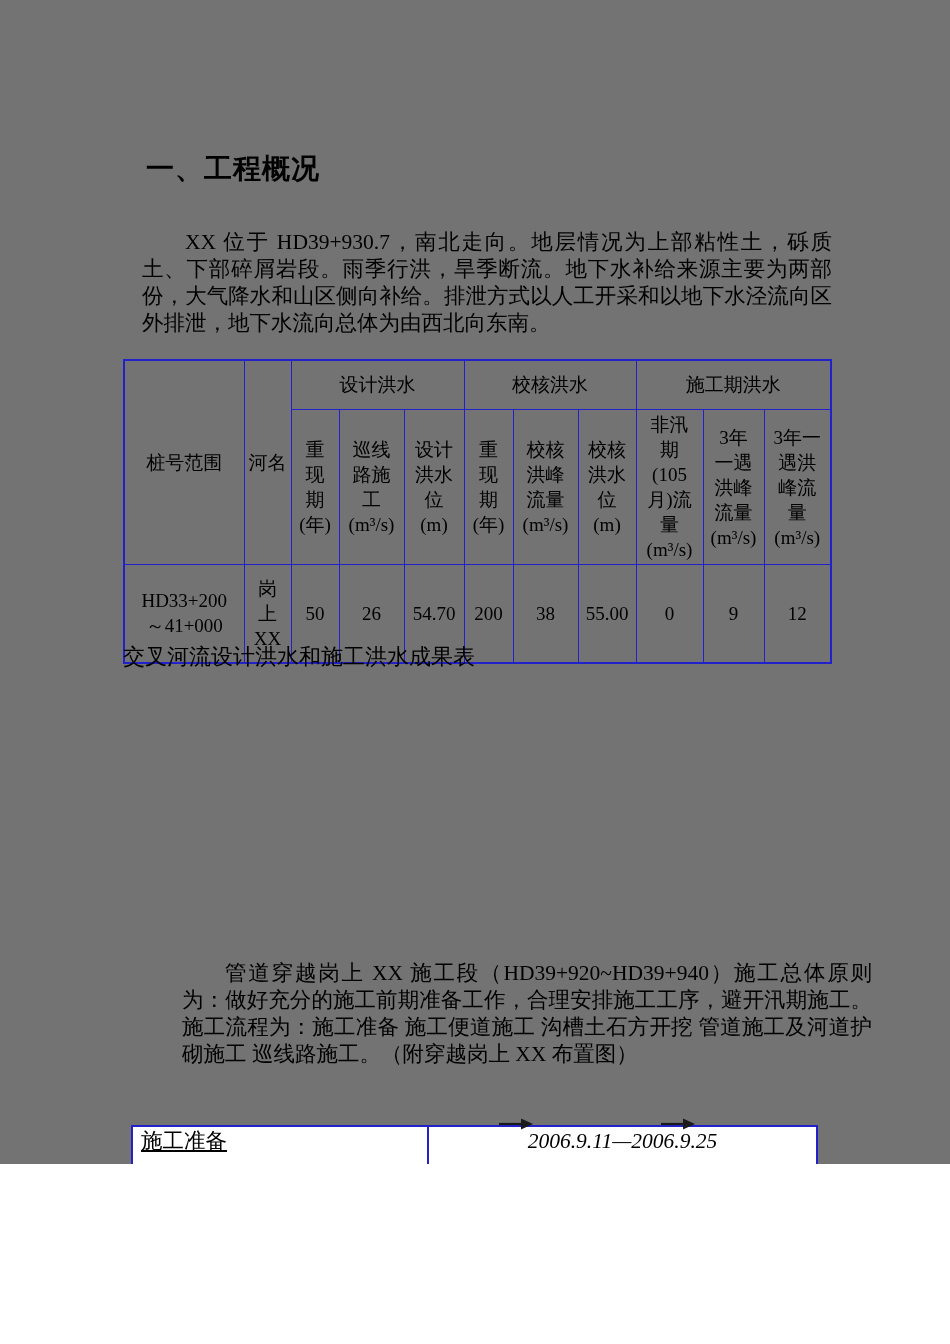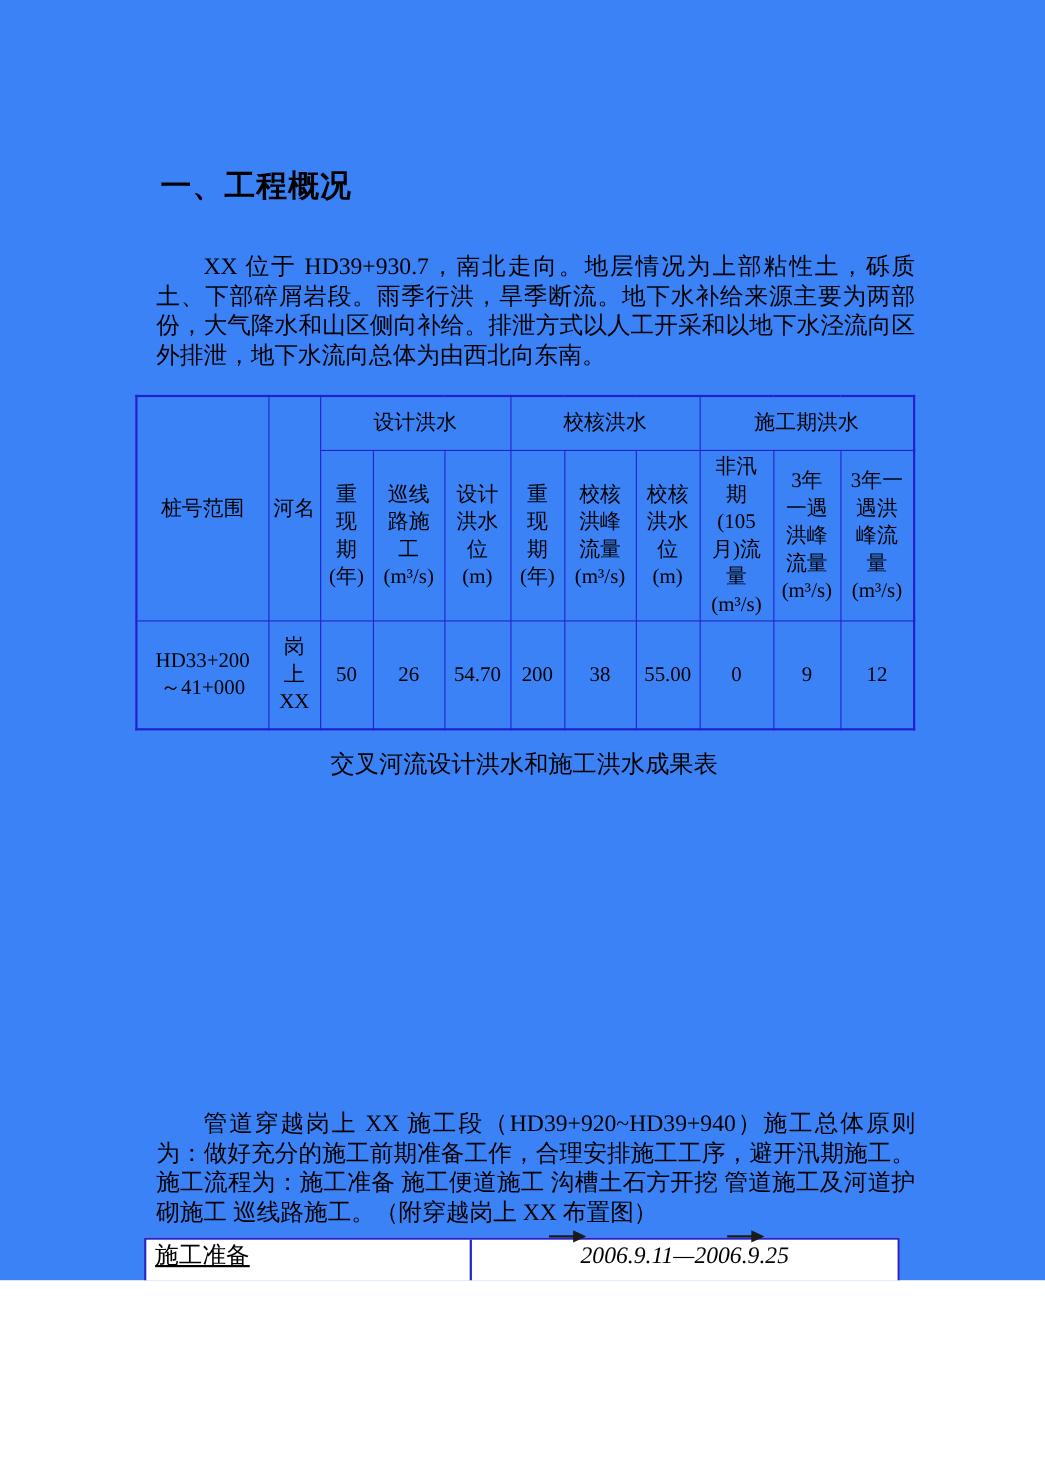--- a/index.html
+++ b/index.html
@@ -3,21 +3,21 @@
 <meta charset="utf-8">
 <style>
   * { margin: 0; padding: 0; box-sizing: border-box; }
   html, body { background: #ffffff; }
   body { font-family: "Liberation Serif", serif; color: #000000; }
 
   .page {
     position: relative;
     width: 950px;
     height: 1164px;
-    background: #3b82f6;
+    background: #737373;
     overflow: hidden;
   }
 
   .h1 {
     position: absolute;
     left: 146px;
     font-family: "Liberation Sans", sans-serif;
     font-weight: bold;
     font-size: 28px;
     line-height: 34px;
@@ -31,21 +31,21 @@
   .bodytext {
     position: absolute;
     left: 142px;
     width: 690px;
     font-size: 21.5px;
     line-height: 27px;
     text-align: justify;
     color: #000000;
   }
   .para1 { top: 229px; }
-  .para2 { top: 1008px; }
+  .para2 { top: 960px; margin-left: 40px; }
   .indent { text-indent: 2em; }
   .dateline { text-indent: 2.15em; text-align: left; }
 
   
   table.flood {
     position: absolute;
     left: 123px;
     top: 359px;
     width: 707px;
     border-collapse: collapse;
@@ -67,24 +67,22 @@
   tr.grouprow td { height: 26px; padding: 12px 2px; line-height: 24px; }
   tr.subrow td { height: 155px; }
   tr.datarow td { height: 98px; }
   td.range { word-break: break-all; padding: 0 5px; }
 
   .caption {
     position: absolute;
     left: 123px;
     top: 642px;
     width: 707px;
-    text-align: center;
     font-size: 22px;
     color: #000000;
-    margin-top: 38px;
   }
 
   
   .sched {
     position: absolute;
     left: 131px;
     top: 1125px;
     width: 687px;
     height: 48px;
     border: 2px solid #2222cc;

